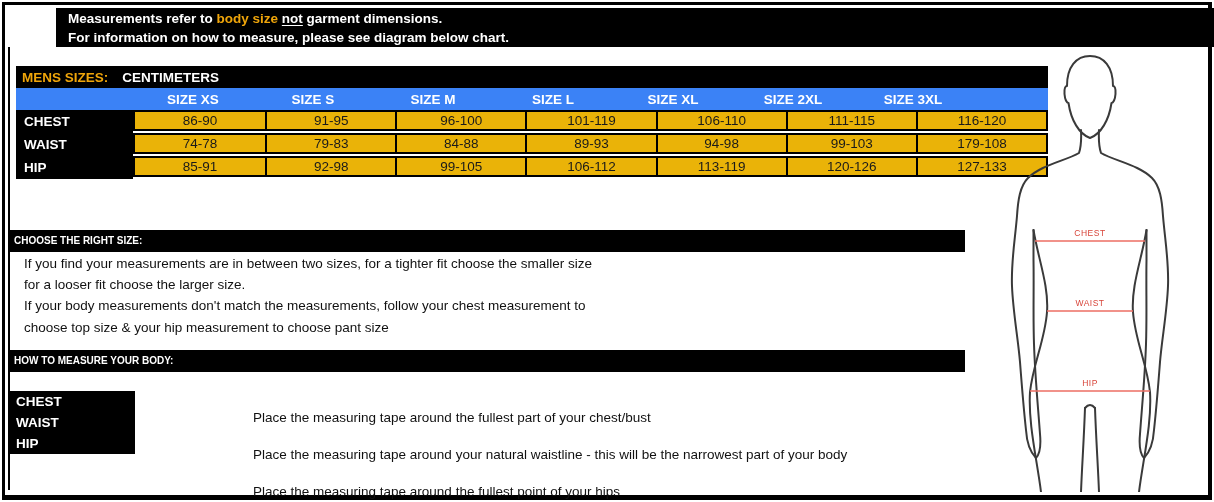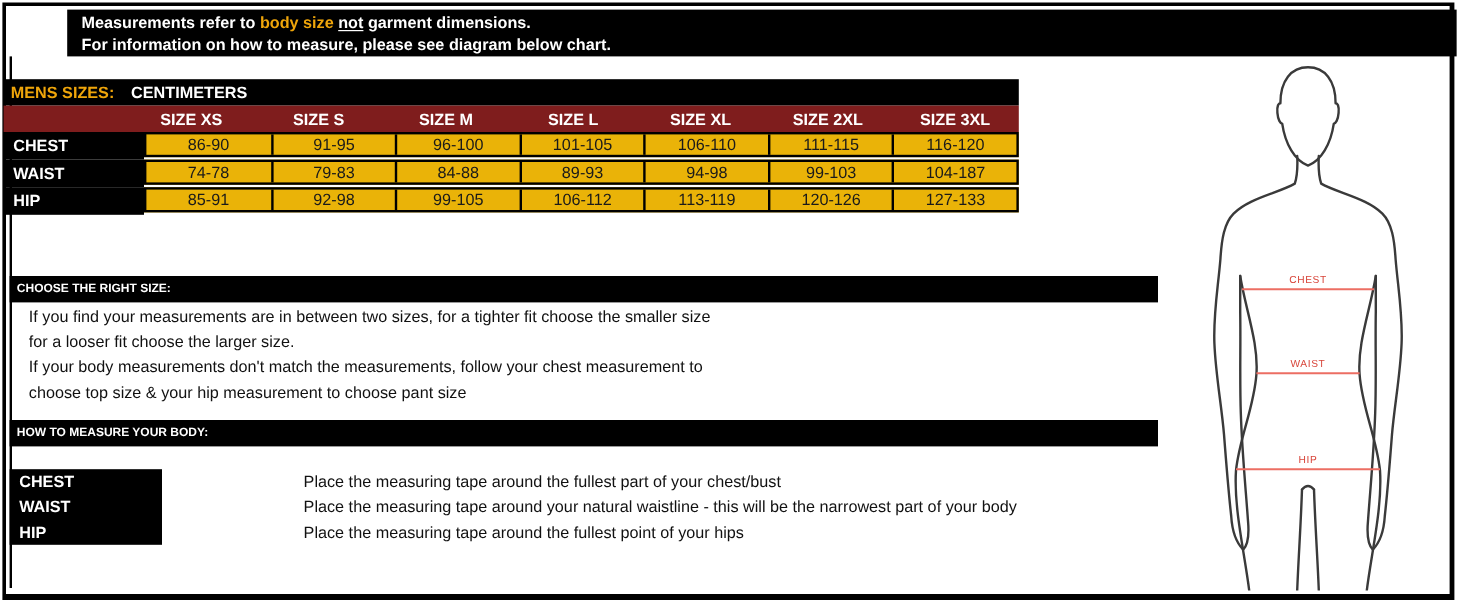--- a/index.html
+++ b/index.html
@@ -17,25 +17,25 @@
   
   .top-banner {
     position:absolute; left:8px; top:8px; width:1198px; height:39px;
     background:#000; color:#fff; font-weight:bold; font-size:13.5px;
     line-height:18.5px; padding:2px 0 0 12px;margin-left:48px;
   }
   .hl { color:var(--accent,#efa50a); }
   .ul { text-decoration:underline; text-underline-offset:2px; }
 
   
-  .size-table { position:absolute; left:3px; top:66px; width:846px; }
+  .size-table { position:absolute; left:16px; top:66px; width:1032px; }
   .band1 { height:22px; background:#000; display:flex; align-items:center; padding-left:6px; }
   .band1 .ttl { color:var(--accent,#efa50a); font-weight:bold; font-size:13.5px; }
   .band1 .unit { color:#fff; font-weight:bold; font-size:13.5px; margin-left:14px; }
-  .thead { display:flex; background:#7f1d1d; height:22px; }
+  .thead { display:flex; background:#3b82f6; height:22px; }
   .thead .spacer { width:117px; }
   .thead .hcell {
     width:120px; color:#fff; font-weight:bold; font-size:13.5px;
     display:flex; align-items:center; justify-content:center;
   }
   .trow { display:flex; align-items:stretch; }
   .tlabel {
     width:117px; background:#000; color:#fff; font-weight:bold; font-size:13.5px;
     display:flex; align-items:center; padding-left:8px;
   }
@@ -62,21 +62,21 @@
     font-size:13.5px; color:#111; line-height:21.2px;
   }
 
   
   .measure-labels { position:absolute; left:8px; top:391px; width:127px; background:#000; }
   .mlabel {
     height:21px; color:#fff; font-weight:bold; font-size:13.5px;
     display:flex; align-items:center; padding-left:8px;
   }
   .measure-texts { position:absolute; left:253px; top:391px; }
-  .mtext { height:21px; font-size:13.5px; color:#111; display:flex; align-items:center; }
+  .mtext { height:21px; font-size:13.5px; color:#111; display:flex; align-items:center;margin-top:16px; }
 
   
   .diagram { position:absolute; left:985px; top:48px; }
   .body-line { fill:none; stroke:#3a3a3a; stroke-width:2; stroke-linecap:round; stroke-linejoin:round; }
   .red-line { stroke:var(--red-line,#ec6e63); stroke-width:1.6; }
   .red-label { fill:var(--red-text,#d8453a); font-size:8.5px; font-family:"Liberation Sans",sans-serif; letter-spacing:0.5px; }
 </style>
 </head>
 <body>
 
@@ -104,36 +104,36 @@
       <div class="hcell">SIZE 2XL</div>
       <div class="hcell">SIZE 3XL</div>
     </div>
 
     <div class="trow">
       <div class="tlabel">CHEST</div>
       <div class="tcells">
         <div class="tcell">86-90</div>
         <div class="tcell">91-95</div>
         <div class="tcell">96-100</div>
-        <div class="tcell">101-105</div>
+        <div class="tcell">101-119</div>
         <div class="tcell">106-110</div>
         <div class="tcell">111-115</div>
         <div class="tcell">116-120</div>
       </div>
     </div>
     <div class="trow">
       <div class="tlabel">WAIST</div>
       <div class="tcells">
         <div class="tcell">74-78</div>
         <div class="tcell">79-83</div>
         <div class="tcell">84-88</div>
         <div class="tcell">89-93</div>
         <div class="tcell">94-98</div>
         <div class="tcell">99-103</div>
-        <div class="tcell">104-187</div>
+        <div class="tcell">179-108</div>
       </div>
     </div>
     <div class="trow">
       <div class="tlabel">HIP</div>
       <div class="tcells">
         <div class="tcell">85-91</div>
         <div class="tcell">92-98</div>
         <div class="tcell">99-105</div>
         <div class="tcell">106-112</div>
         <div class="tcell">113-119</div>

